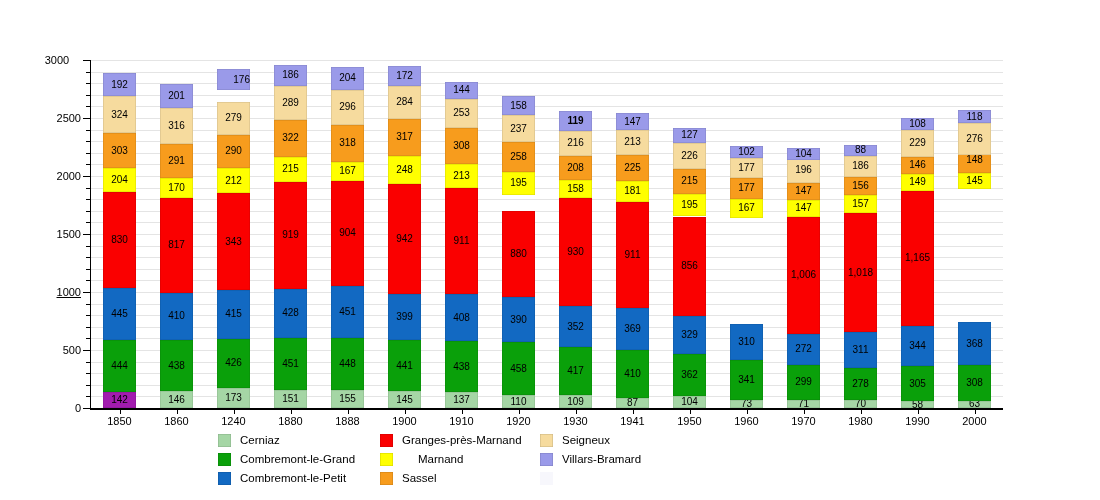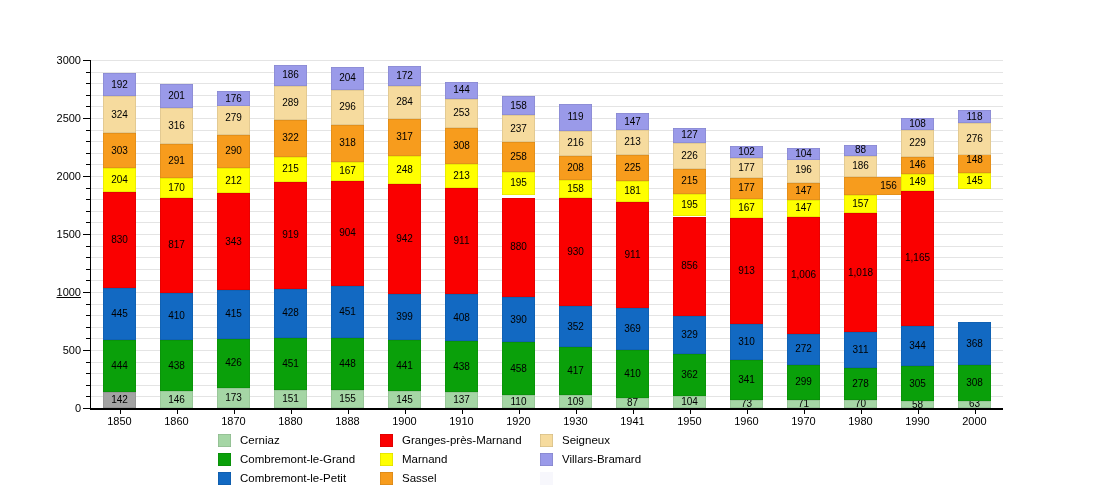--- a/index.html
+++ b/index.html
@@ -111,23 +111,23 @@
       <div class="ytick minor" style="top: 92.8px;"></div>
       <div class="ytick minor" style="top: 81.2px;"></div>
       <div class="ytick minor" style="top: 69.6px;"></div>
       <div class="ytick major" style="top: 58px;"></div>
       <div class="ylabel" style="top: 51px;">2500</div>
       <div class="ytick minor" style="top: 46.4px;"></div>
       <div class="ytick minor" style="top: 34.8px;"></div>
       <div class="ytick minor" style="top: 23.2px;"></div>
       <div class="ytick minor" style="top: 11.6px;"></div>
       <div class="ytick major" style="top: 0px;"></div>
-      <div class="ylabel" style="top: -7px;">3000</div>
+      <div class="ylabel" style="top: -7px; text-align: center;">3000</div>
       <div class="bar-group" style="left: 12px; height: 348px;">
-        <div class="bar-segment" style="bottom: 0px; height: 16.472px; background: #a3a3a3;">
+        <div class="bar-segment" style="bottom: 0px; height: 16.472px; background: #a21caf;">
           <span class="seg-label">142</span>
         </div>
         <div class="bar-segment" style="bottom: 16.472px; height: 51.504px; background: rgb(10, 160, 10);">
           <span class="seg-label">444</span>
         </div>
         <div class="bar-segment" style="bottom: 67.976px; height: 51.62px; background: rgb(18, 105, 194);">
           <span class="seg-label">445</span>
         </div>
         <div class="bar-segment" style="bottom: 119.596px; height: 96.28px; background: rgb(250, 0, 0);">
           <span class="seg-label">830</span>
@@ -190,26 +190,26 @@
         </div>
         <div class="bar-segment" style="bottom: 215.18px; height: 24.592px; background: rgb(255, 255, 0);">
           <span class="seg-label">212</span>
         </div>
         <div class="bar-segment" style="bottom: 239.772px; height: 33.64px; background: rgb(247, 156, 29);">
           <span class="seg-label">290</span>
         </div>
         <div class="bar-segment" style="bottom: 273.412px; height: 32.364px; background: rgb(246, 219, 158);">
           <span class="seg-label">279</span>
         </div>
-        <div class="bar-segment" style="bottom: 302px; height: 15px; background: rgb(154, 154, 233);">
+        <div class="bar-segment" style="bottom: 318px; height: 21px; background: rgb(154, 154, 233); justify-content: flex-end;">
           <span class="seg-label">176</span>
         </div>
       </div>
       <div class="xtick" style="left: 142.5px;"></div>
-      <div class="xlabel" style="left: 113.5px;">1870</div>
+      <div class="xlabel" style="left: 113.5px;">1240</div>
       <div class="bar-group" style="left: 183px; height: 348px;">
         <div class="bar-segment" style="bottom: 0px; height: 17.516px; background: rgb(165, 214, 165);">
           <span class="seg-label">151</span>
         </div>
         <div class="bar-segment" style="bottom: 17.516px; height: 52.316px; background: rgb(10, 160, 10);">
           <span class="seg-label">451</span>
         </div>
         <div class="bar-segment" style="bottom: 69.832px; height: 49.648px; background: rgb(18, 105, 194);">
           <span class="seg-label">428</span>
         </div>
@@ -318,21 +318,21 @@
       <div class="bar-group" style="left: 411px; height: 348px;">
         <div class="bar-segment" style="bottom: 0px; height: 12.76px; background: rgb(165, 214, 165);">
           <span class="seg-label">110</span>
         </div>
         <div class="bar-segment" style="bottom: 12.76px; height: 53.128px; background: rgb(10, 160, 10);">
           <span class="seg-label">458</span>
         </div>
         <div class="bar-segment" style="bottom: 65.888px; height: 45.24px; background: rgb(18, 105, 194);">
           <span class="seg-label">390</span>
         </div>
-        <div class="bar-segment" style="bottom: 111.128px; height: 99px; background: rgb(250, 0, 0);">
+        <div class="bar-segment" style="bottom: 111.128px; height: 86px; background: rgb(250, 0, 0);">
           <span class="seg-label">880</span>
         </div>
         <div class="bar-segment" style="bottom: 213.208px; height: 22.62px; background: rgb(255, 255, 0);">
           <span class="seg-label">195</span>
         </div>
         <div class="bar-segment" style="bottom: 235.828px; height: 29.928px; background: rgb(247, 156, 29);">
           <span class="seg-label">258</span>
         </div>
         <div class="bar-segment" style="bottom: 265.756px; height: 27.492px; background: rgb(246, 219, 158);">
           <span class="seg-label">237</span>
@@ -358,21 +358,21 @@
         </div>
         <div class="bar-segment" style="bottom: 209.728px; height: 18.328px; background: rgb(255, 255, 0);">
           <span class="seg-label">158</span>
         </div>
         <div class="bar-segment" style="bottom: 228.056px; height: 24.128px; background: rgb(247, 156, 29);">
           <span class="seg-label">208</span>
         </div>
         <div class="bar-segment" style="bottom: 252.184px; height: 25.056px; background: rgb(246, 219, 158);">
           <span class="seg-label">216</span>
         </div>
-        <div class="bar-segment" style="bottom: 277.24px; height: 27px; background: rgb(154, 154, 233);">
+        <div class="bar-segment" style="bottom: 277.24px; height: 20px; background: rgb(154, 154, 233); font-weight: bold;">
           <span class="seg-label">119</span>
         </div>
       </div>
       <div class="xtick" style="left: 484.5px;"></div>
       <div class="xlabel" style="left: 455.5px;">1930</div>
       <div class="bar-group" style="left: 525px; height: 348px;">
         <div class="bar-segment" style="bottom: 0px; height: 10.092px; background: rgb(165, 214, 165);">
           <span class="seg-label">87</span>
         </div>
         <div class="bar-segment" style="bottom: 10.092px; height: 47.56px; background: rgb(10, 160, 10);">
@@ -430,23 +430,20 @@
       <div class="bar-group" style="left: 639px; height: 348px;">
         <div class="bar-segment" style="bottom: 0px; height: 8.468px; background: rgb(165, 214, 165);">
           <span class="seg-label">73</span>
         </div>
         <div class="bar-segment" style="bottom: 8.468px; height: 39.556px; background: rgb(10, 160, 10);">
           <span class="seg-label">341</span>
         </div>
         <div class="bar-segment" style="bottom: 48.024px; height: 35.96px; background: rgb(18, 105, 194);">
           <span class="seg-label">310</span>
         </div>
-        <div class="bar-segment" style="bottom: 83.984px; height: 105.908px; background: rgb(250, 0, 0);">
-          <span class="seg-label">913</span>
-        </div>
         <div class="bar-segment" style="bottom: 189.892px; height: 19.372px; background: rgb(255, 255, 0);">
           <span class="seg-label">167</span>
         </div>
         <div class="bar-segment" style="bottom: 209.264px; height: 20.532px; background: rgb(247, 156, 29);">
           <span class="seg-label">177</span>
         </div>
         <div class="bar-segment" style="bottom: 229.796px; height: 20.532px; background: rgb(246, 219, 158);">
           <span class="seg-label">177</span>
         </div>
         <div class="bar-segment" style="bottom: 250.328px; height: 11.832px; background: rgb(154, 154, 233);">
@@ -492,21 +489,21 @@
         </div>
         <div class="bar-segment" style="bottom: 40.368px; height: 36.076px; background: rgb(18, 105, 194);">
           <span class="seg-label">311</span>
         </div>
         <div class="bar-segment" style="bottom: 76.444px; height: 118.088px; background: rgb(250, 0, 0);">
           <span class="seg-label">1,018</span>
         </div>
         <div class="bar-segment" style="bottom: 194.532px; height: 18.212px; background: rgb(255, 255, 0);">
           <span class="seg-label">157</span>
         </div>
-        <div class="bar-segment" style="bottom: 212.744px; height: 18.096px; background: rgb(247, 156, 29); padding-left: 28px;">
+        <div class="bar-segment" style="bottom: 212.744px; height: 18.096px; background: rgb(247, 156, 29);">
           <span class="seg-label">156</span>
         </div>
         <div class="bar-segment" style="bottom: 230.84px; height: 21.576px; background: rgb(246, 219, 158);">
           <span class="seg-label">186</span>
         </div>
         <div class="bar-segment" style="bottom: 252.416px; height: 10.208px; background: rgb(154, 154, 233);">
           <span class="seg-label">88</span>
         </div>
       </div>
       <div class="xtick" style="left: 769.5px;"></div>
@@ -575,21 +572,21 @@
         <span class="legend-label">Combremont-le-Grand</span>
       </div>
       <div class="legend-item" style="left: 218px; top: 38px;">
         <div class="legend-swatch" style="background: rgb(18, 105, 194);"></div>
         <span class="legend-label">Combremont-le-Petit</span>
       </div>
       <div class="legend-item" style="left: 380px; top: 0px;">
         <div class="legend-swatch" style="background: rgb(250, 0, 0);"></div>
         <span class="legend-label">Granges-près-Marnand</span>
       </div>
-      <div class="legend-item" style="left: 380px; top: 19px;">
+      <div class="legend-item" style="left: 380px; top: 19px; gap: 16px;">
         <div class="legend-swatch" style="background: rgb(255, 255, 0);"></div>
         <span class="legend-label">Marnand</span>
       </div>
       <div class="legend-item" style="left: 380px; top: 38px;">
         <div class="legend-swatch" style="background: rgb(247, 156, 29);"></div>
         <span class="legend-label">Sassel</span>
       </div>
       <div class="legend-item" style="left: 540px; top: 0px;">
         <div class="legend-swatch" style="background: rgb(246, 219, 158);"></div>
         <span class="legend-label">Seigneux</span>

